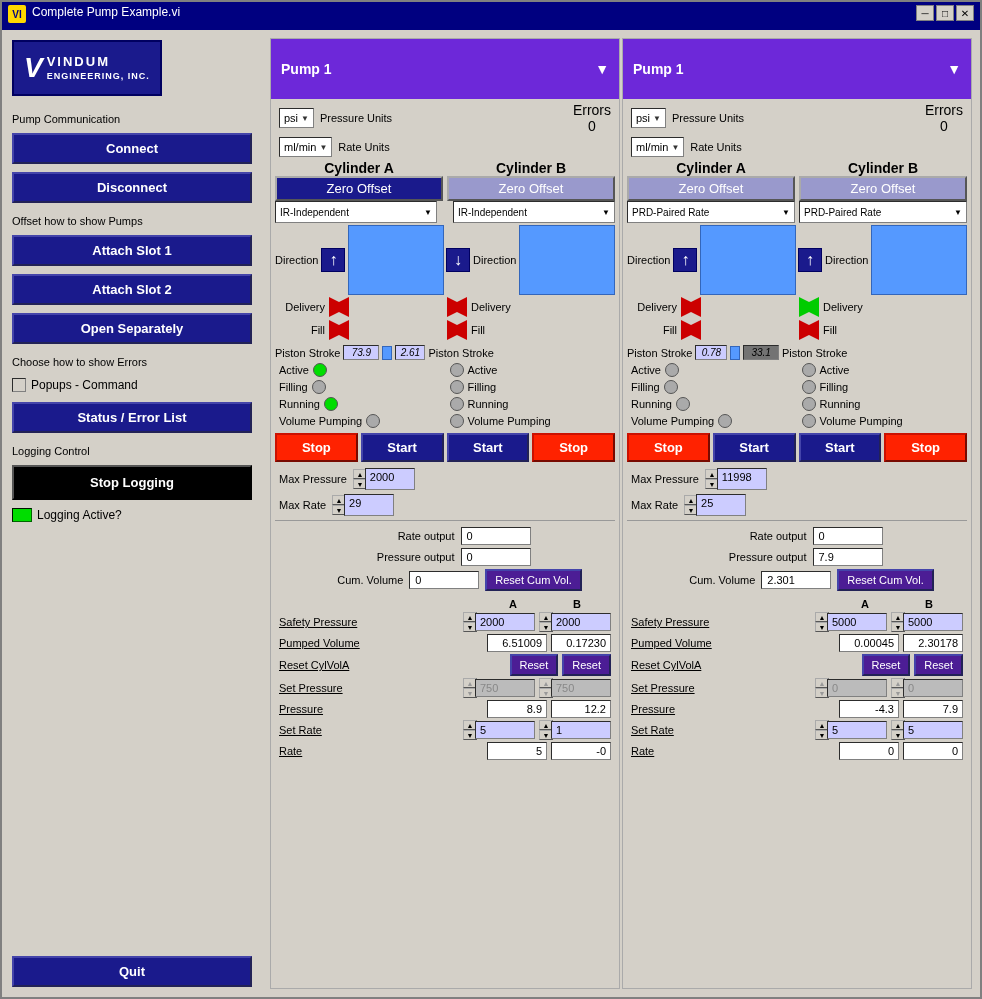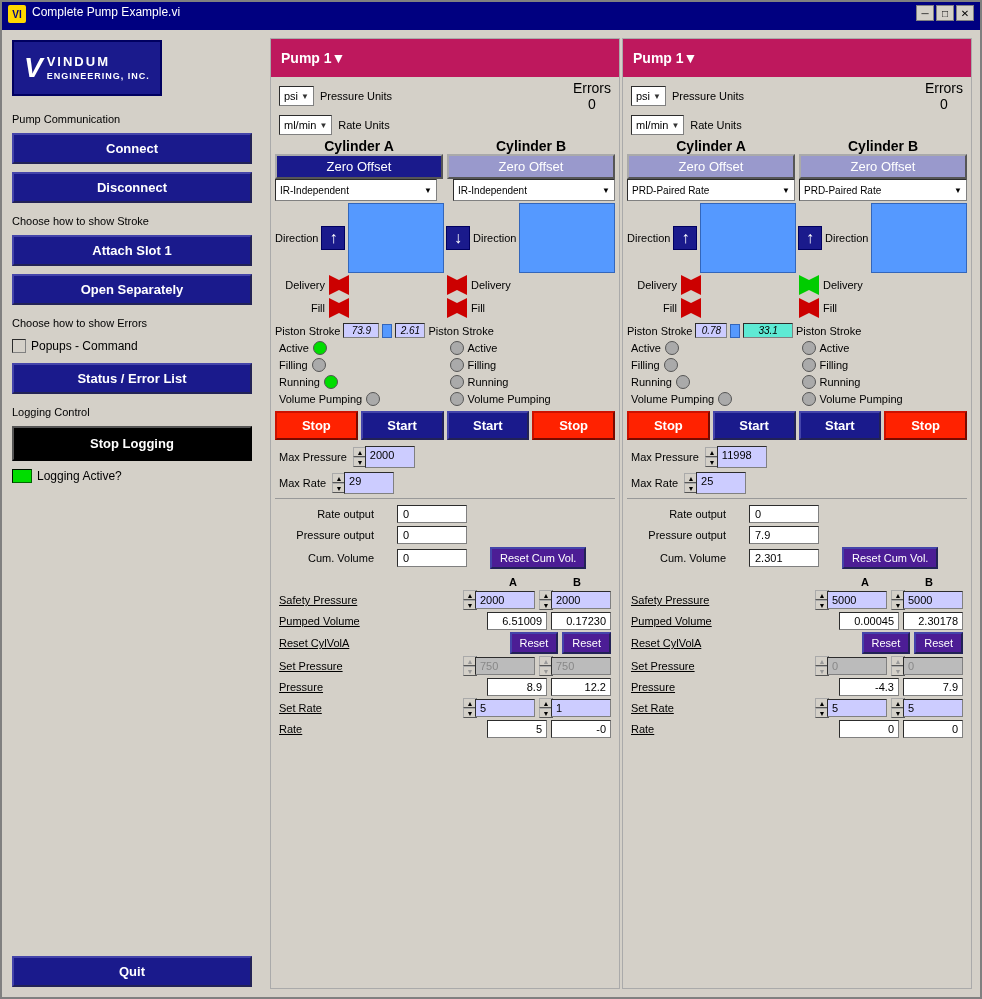--- a/index.html
+++ b/index.html
@@ -157,25 +157,26 @@
     }
     
     .main-content {
       flex: 1;
       display: flex;
       gap: 2px;
       padding: 8px;
       overflow: hidden;
     }
     .pump-header {
-      background: #be185d;
+      background: #6d28d9;
       color: white;
       display: flex;
       align-items: center;
-      padding: 11px 10px;
+      justify-content: space-between;
+      padding: 22px 10px;
       font-size: 14px;
       font-weight: bold;
     }
     .pump-header-arrow {
       color: white;
       font-size: 14px;
     }
     .pump-units-row {
       display: flex;
       align-items: center;
@@ -316,22 +317,23 @@
     
     .output-area {
       padding: 4px 8px;
       display: flex;
       flex-direction: column;
       gap: 3px;
     }
     .output-row {
       display: flex;
       align-items: center;
-      gap: 23px;
-      font-size: 11px;
+      gap: 6px;
+      font-size: 11px;
+      justify-content: center;
     }
     .output-label {
       width: 95px;
       text-align: right;
       font-size: 11px;
     }
     .output-val {
       background: white;
       border: 1px inset #808080;
       padding: 2px 5px;
@@ -457,22 +459,23 @@
               <div style="font-size:9px;font-weight:bold;letter-spacing:1px;">ENGINEERING, INC.</div>
             </div>
           </div>
         </div>
       </div>
 
       <div class="section-label">Pump Communication</div>
       <button class="blue-btn">Connect</button>
       <button class="blue-btn">Disconnect</button>
 
-      <div class="section-label">Choose how to show Stroke</div>
+      <div class="section-label">Offset how to show Pumps</div>
       <button class="blue-btn">Attach Slot 1</button>
+      <button class="blue-btn">Attach Slot 2</button>
       <button class="blue-btn">Open Separately</button>
 
       <div class="section-label">Choose how to show Errors</div>
       <div class="checkbox-row">
         <div class="win-checkbox"></div>
         <span>Popups - Command</span>
       </div>
       <button class="blue-btn">Status / Error List</button>
 
       <div class="section-label">Logging Control</div>
@@ -849,21 +852,21 @@
               </svg>
               <span style="font-size:11px;">Fill</span>
             </div>
           </div>
         </div>
 
         <div style="display:flex;align-items:center;gap:3px;padding:2px 4px;font-size:11px;">
           <span>Piston Stroke</span>
           <div class="piston-num" style="background:#ccccff;border:1px inset #808080;padding:1px 3px;font-size:10px;min-width:32px;text-align:center;">0.78</div>
           <div style="width:10px;background:#5599ff;height:14px;border:1px solid #3366bb;"></div>
-          <div class="piston-num" style="background:#5eead4;border:1px inset #808080;padding:1px 14px;font-size:10px;min-width:30px;text-align:right;">33.1</div>
+          <div class="piston-num" style="background:#737373;border:1px inset #808080;padding:1px 7px;font-size:10px;min-width:30px;text-align:right;">33.1</div>
           <span>Piston Stroke</span>
         </div>
 
         <div style="display:grid;grid-template-columns:1fr 1fr;padding:0 4px;gap:1px;">
           <div class="status-cell">
             <span>Active</span>
             <div class="led-circle led-gray"></div>
           </div>
           <div class="status-cell">
             <div class="led-circle led-gray"></div>

